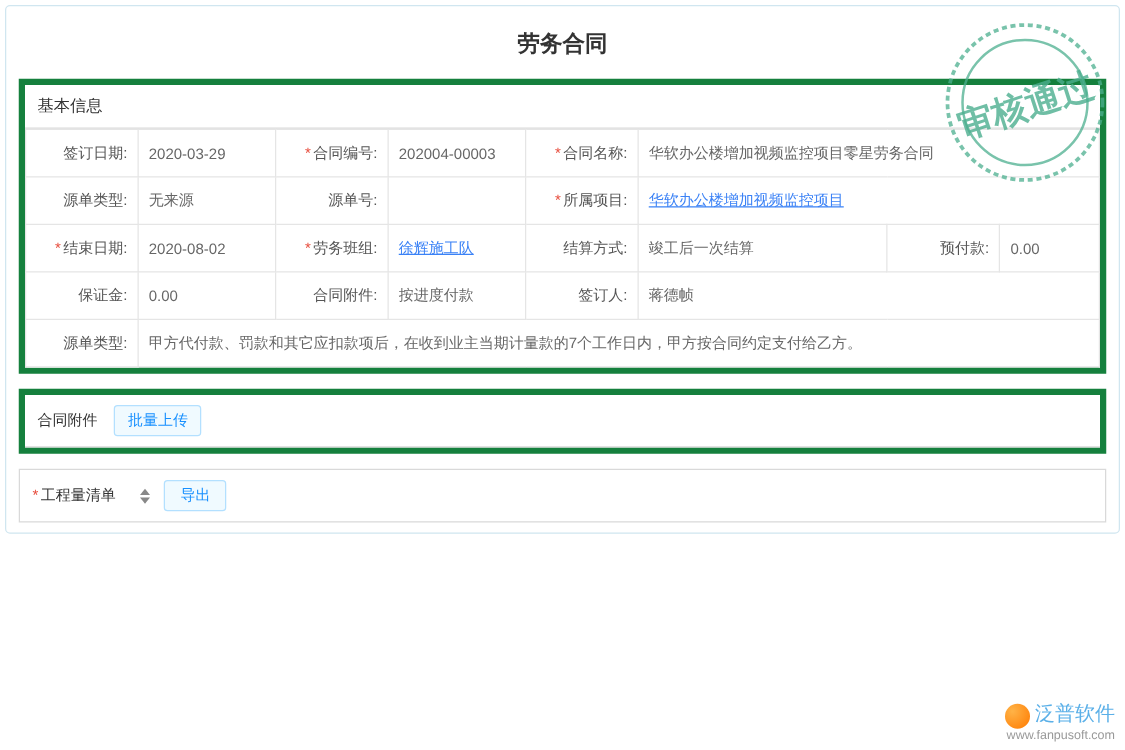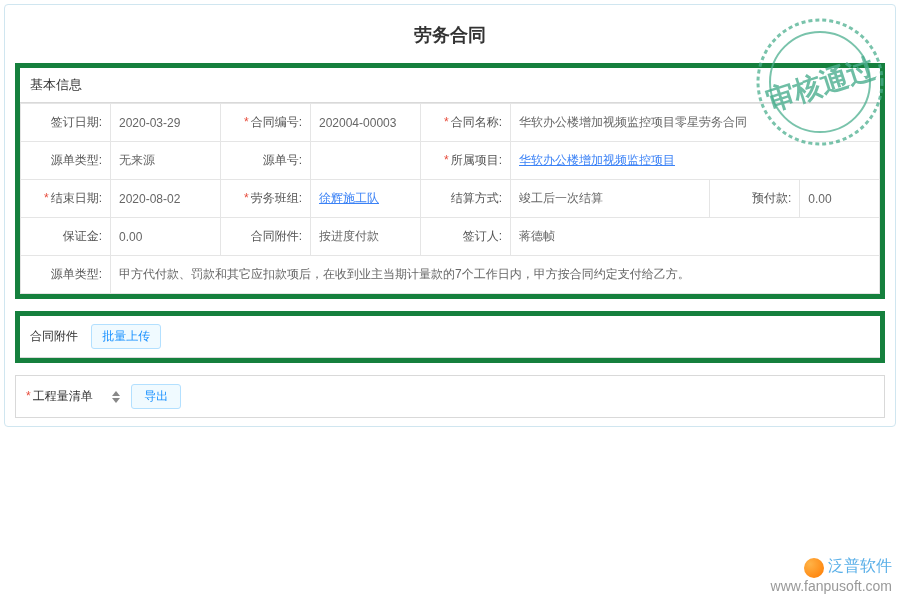--- a/index.html
+++ b/index.html
@@ -114,21 +114,21 @@
       text-align: right;
       font-size: 11px;
     }
     .logo .brand {
       color: #5bb0e8;
       font-size: 16px;
       font-weight: normal;
     }
     .logo .url {
       color: #999;
-      font-size: 14px;
+      font-size: 10px;
     }
     .logo .orange {
       display: inline-block;
       width: 20px;
       height: 20px;
       background: radial-gradient(circle at 30% 30%, #ffb347, #ff7a00);
       border-radius: 50%;
       vertical-align: middle;
       margin-right: 4px;
       position: relative;

